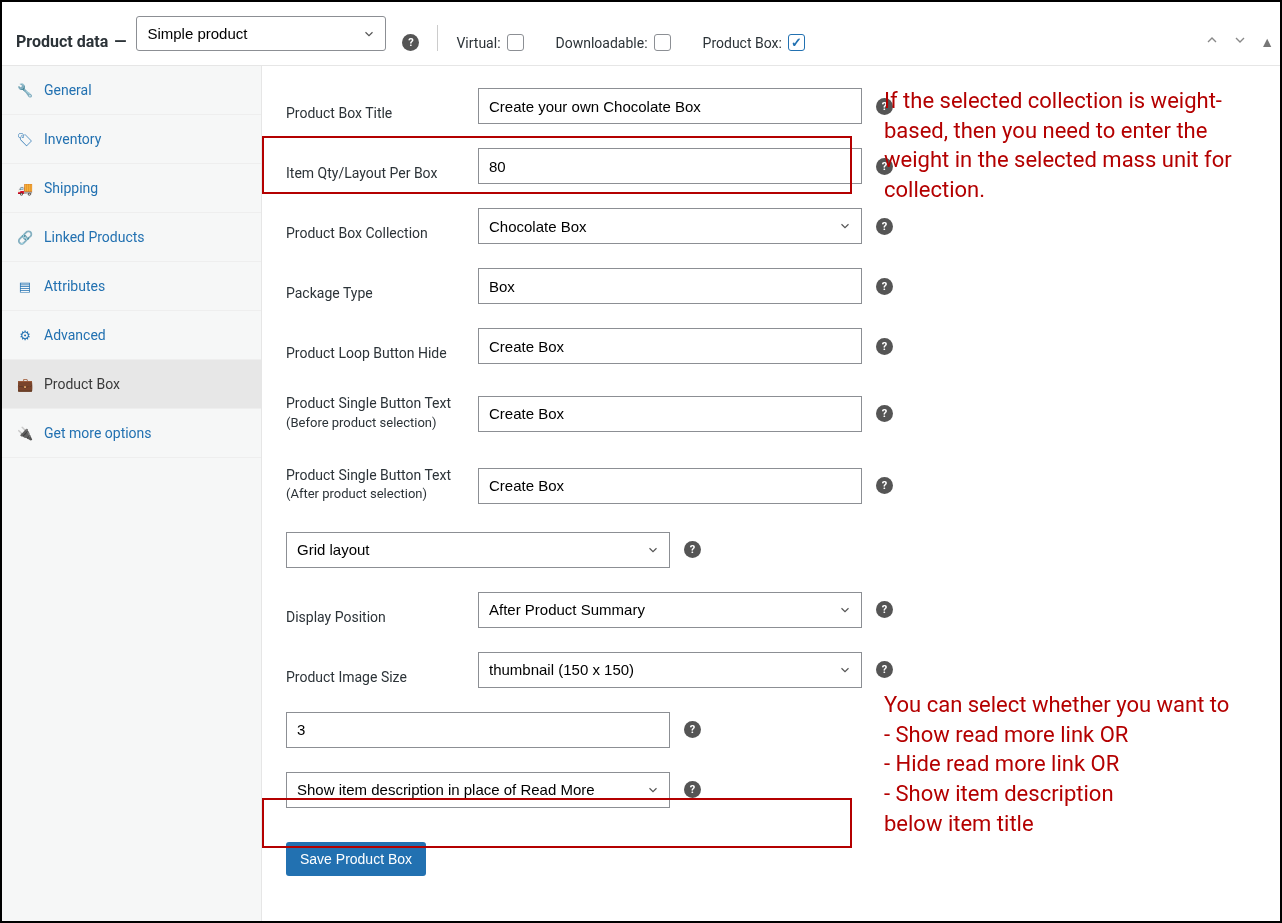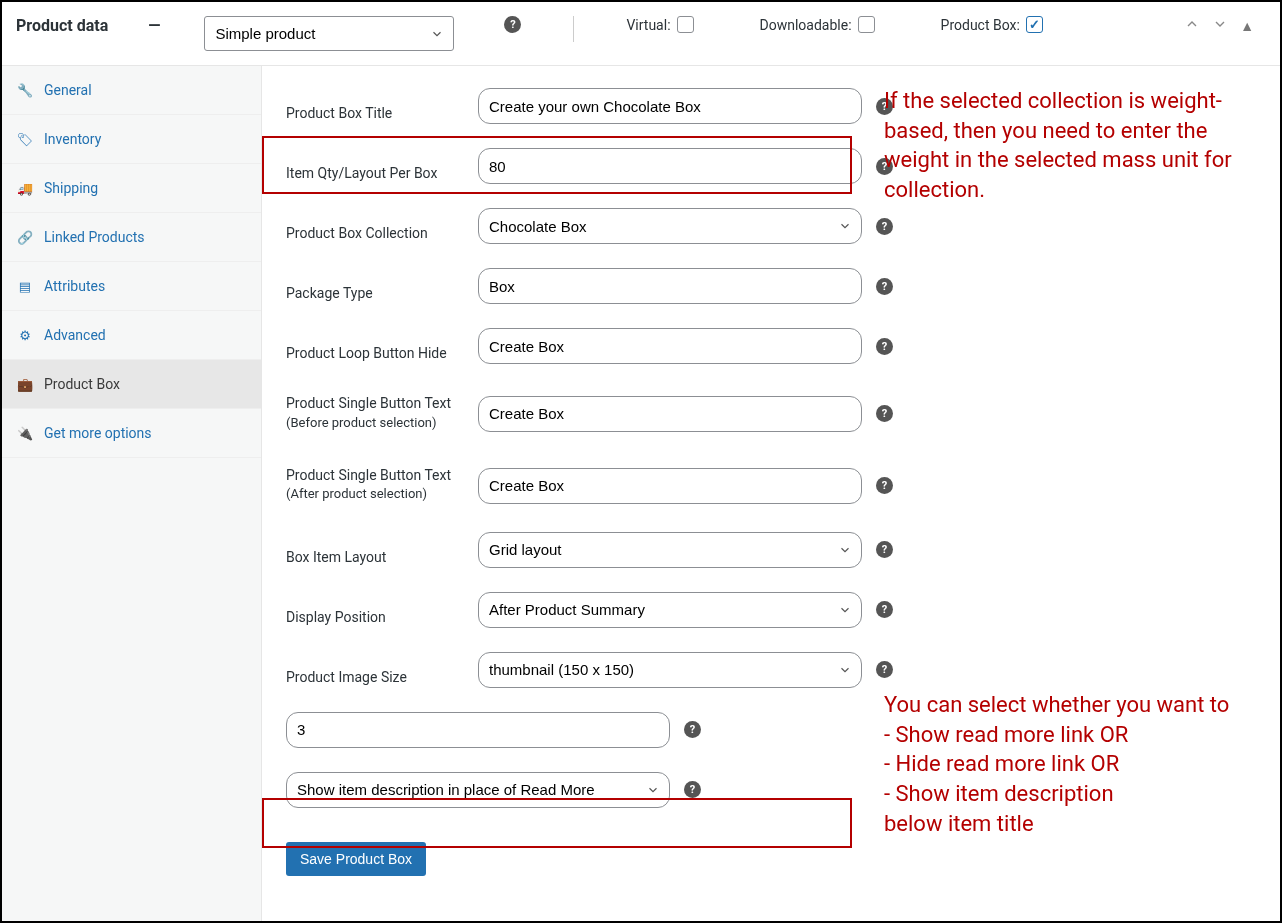--- a/index.html
+++ b/index.html
@@ -11,25 +11,24 @@
   }
   .panel {
     border: 2px solid #000;
     width: 1282px;
     height: 923px;
     position: relative;
     overflow: hidden;
   }
   .panel-header {
     display: flex;
-    align-items: flex-start;
-    padding: 14px 26px 14px 14px;
+    align-items: flex-end;
+    padding: 14px 6px 14px 14px;
     border-bottom: 1px solid #e6e6e6;
     font-size: 14px;
-    gap: 34px;
   }
   .panel-title {
     font-weight: bold;
     font-size: 16px;
     margin-right: 6px;
   }
   .dash { font-weight: bold; font-size: 16px; margin-right: 10px; }
   .product-type-select {
     width: 250px;
     height: 35px;
@@ -130,21 +129,21 @@
     display: flex;
     align-items: center;
     position: relative;
   }
   .text-input, .select-input {
     width: 384px;
     height: 36px;
     padding: 6px 10px;
     font-size: 15px;
     border: 1px solid #8c8f94;
-    border-radius: 12px;
+    border-radius: 0;
     background: #fff;
   }
   .select-input { appearance: none; padding-right: 30px; }
   .select-control-wrap { position: relative; }
   .select-control-wrap .chev {
     position: absolute; right: 10px; top: 50%; transform: translateY(-50%);
     color: #444; pointer-events: none;
   }
   .row-help {
     display: inline-flex;
@@ -332,21 +331,20 @@
           <span>Product Single Button Text</span>
           <span class="sub">(After product selection)</span>
         </div>
         <div class="form-control-wrap">
           <input class="text-input" value="Create Box" style="">
           <span class="row-help">?</span>
         </div>
       </div>
 
       <div class="form-row">
-        <div class="form-label">Box Item Layout</div>
         <div class="form-control-wrap">
           <div class="select-control-wrap">
             <select class="select-input">
               <option>Grid layout</option>
             </select>
             <span class="chev">
                 <svg width="14" height="14" viewBox="0 0 24 24">
                   <path d="M6 9l6 6 6-6" stroke="#555" stroke-width="2" fill="none"></path>
                 </svg>
               </span>

